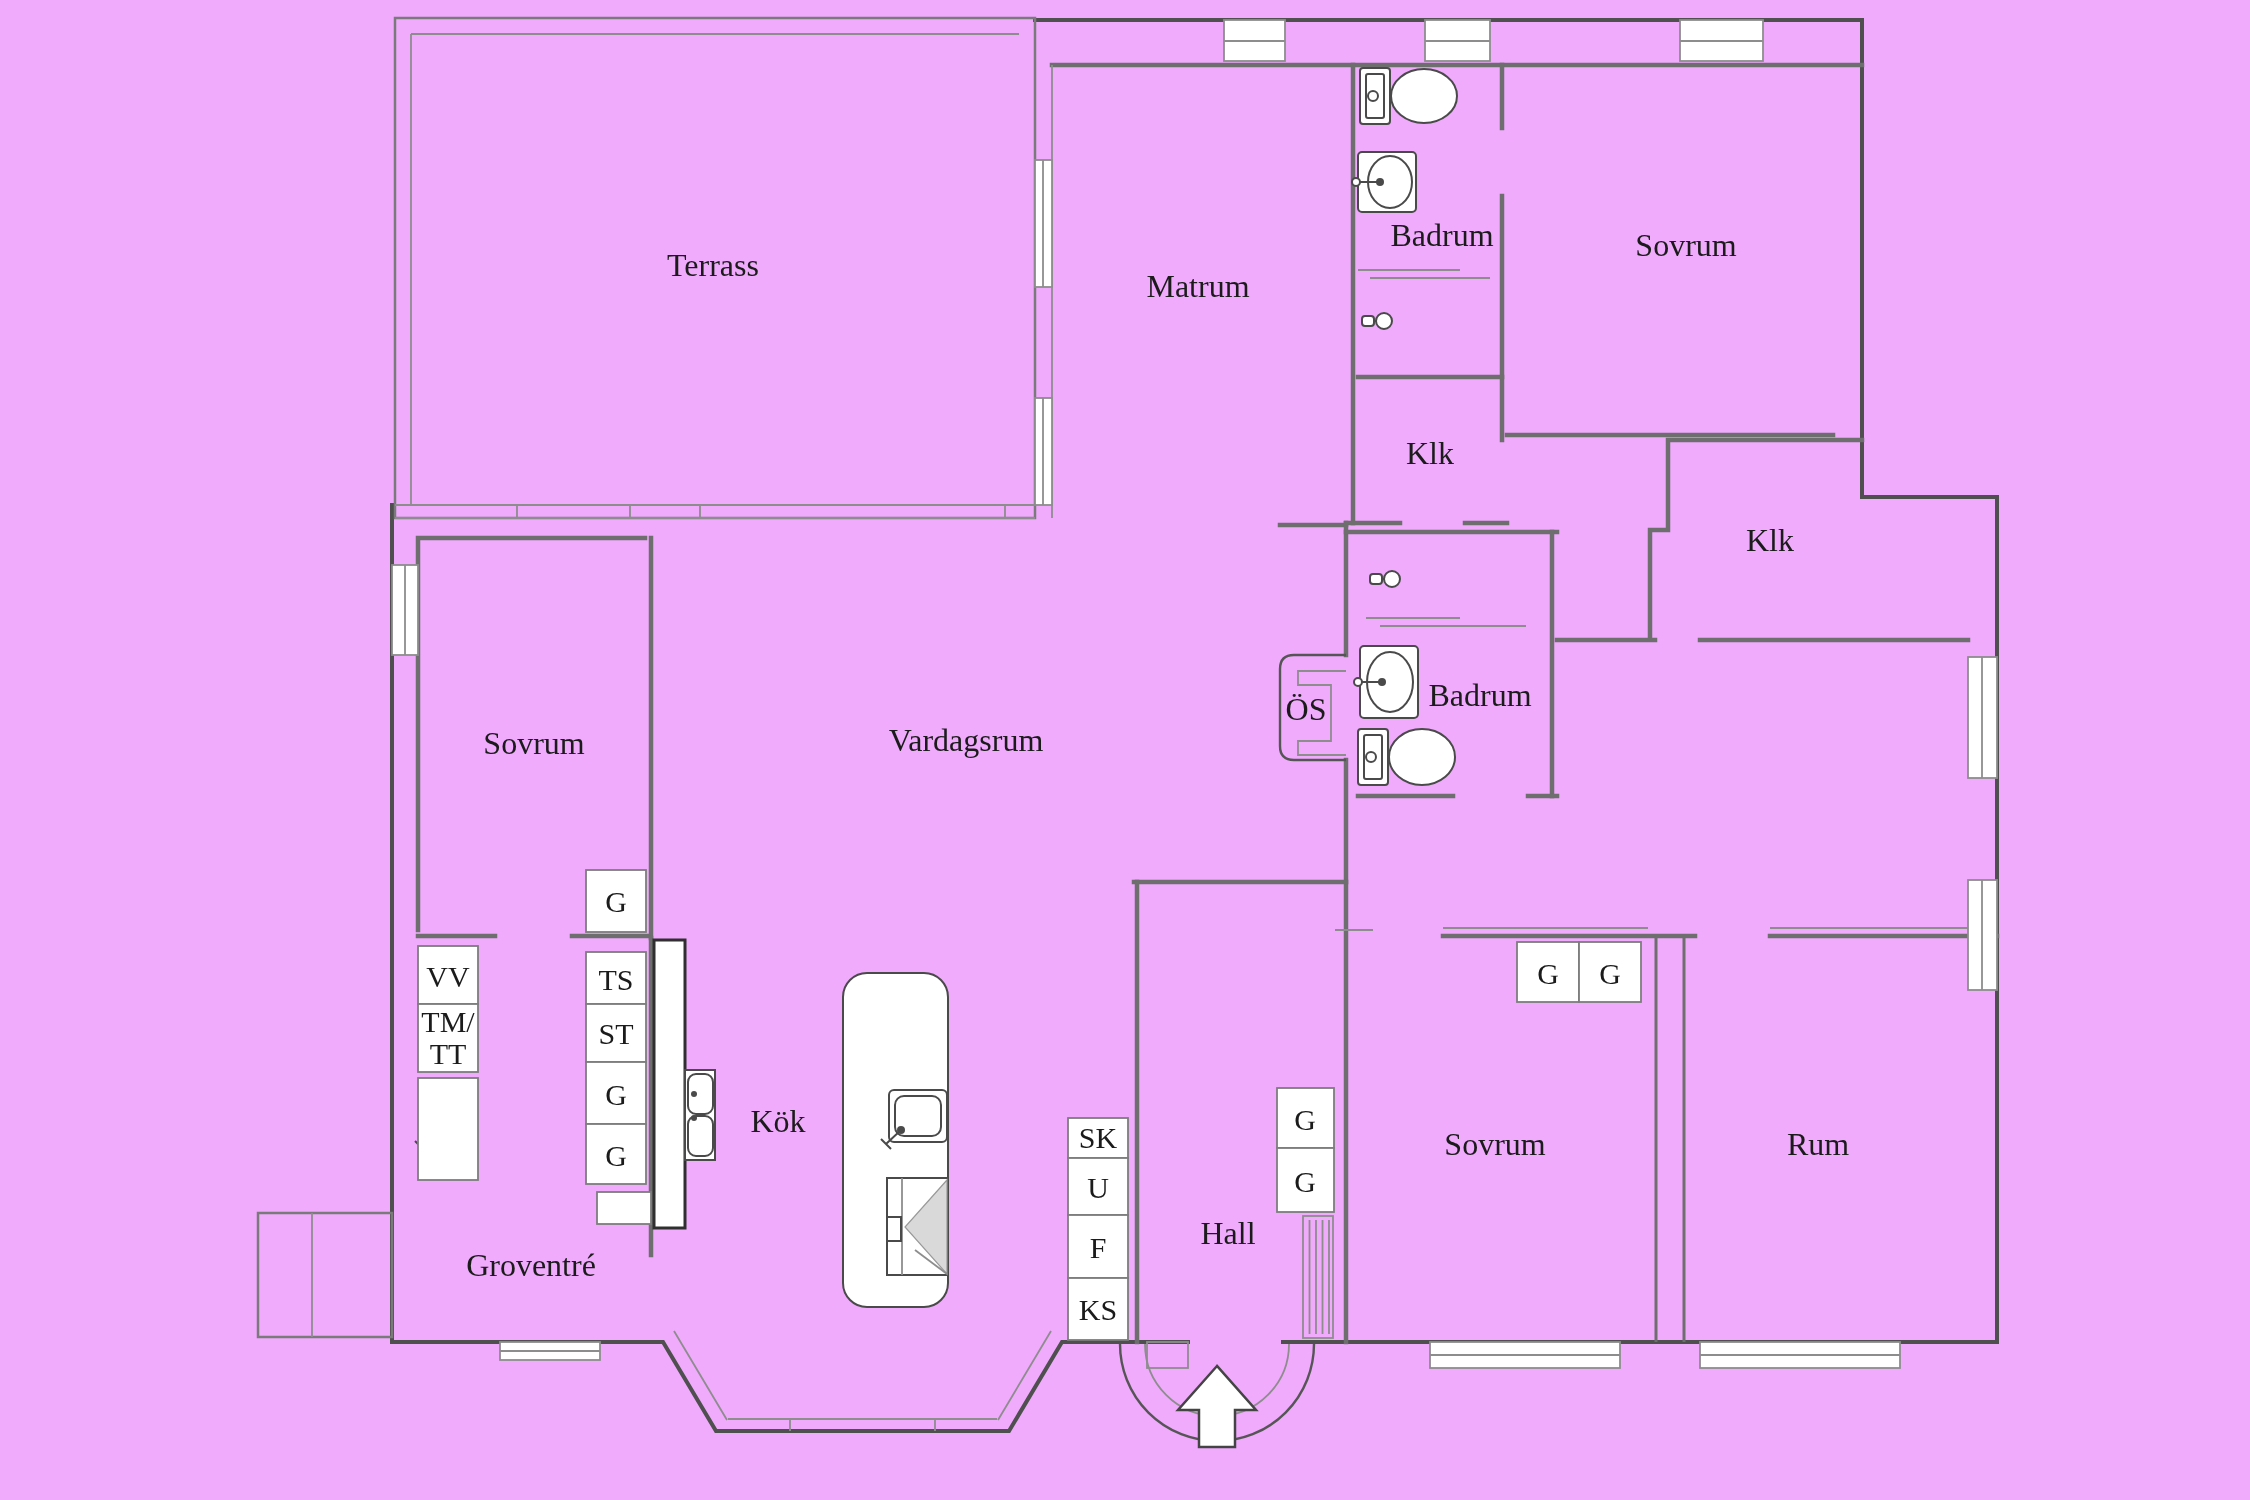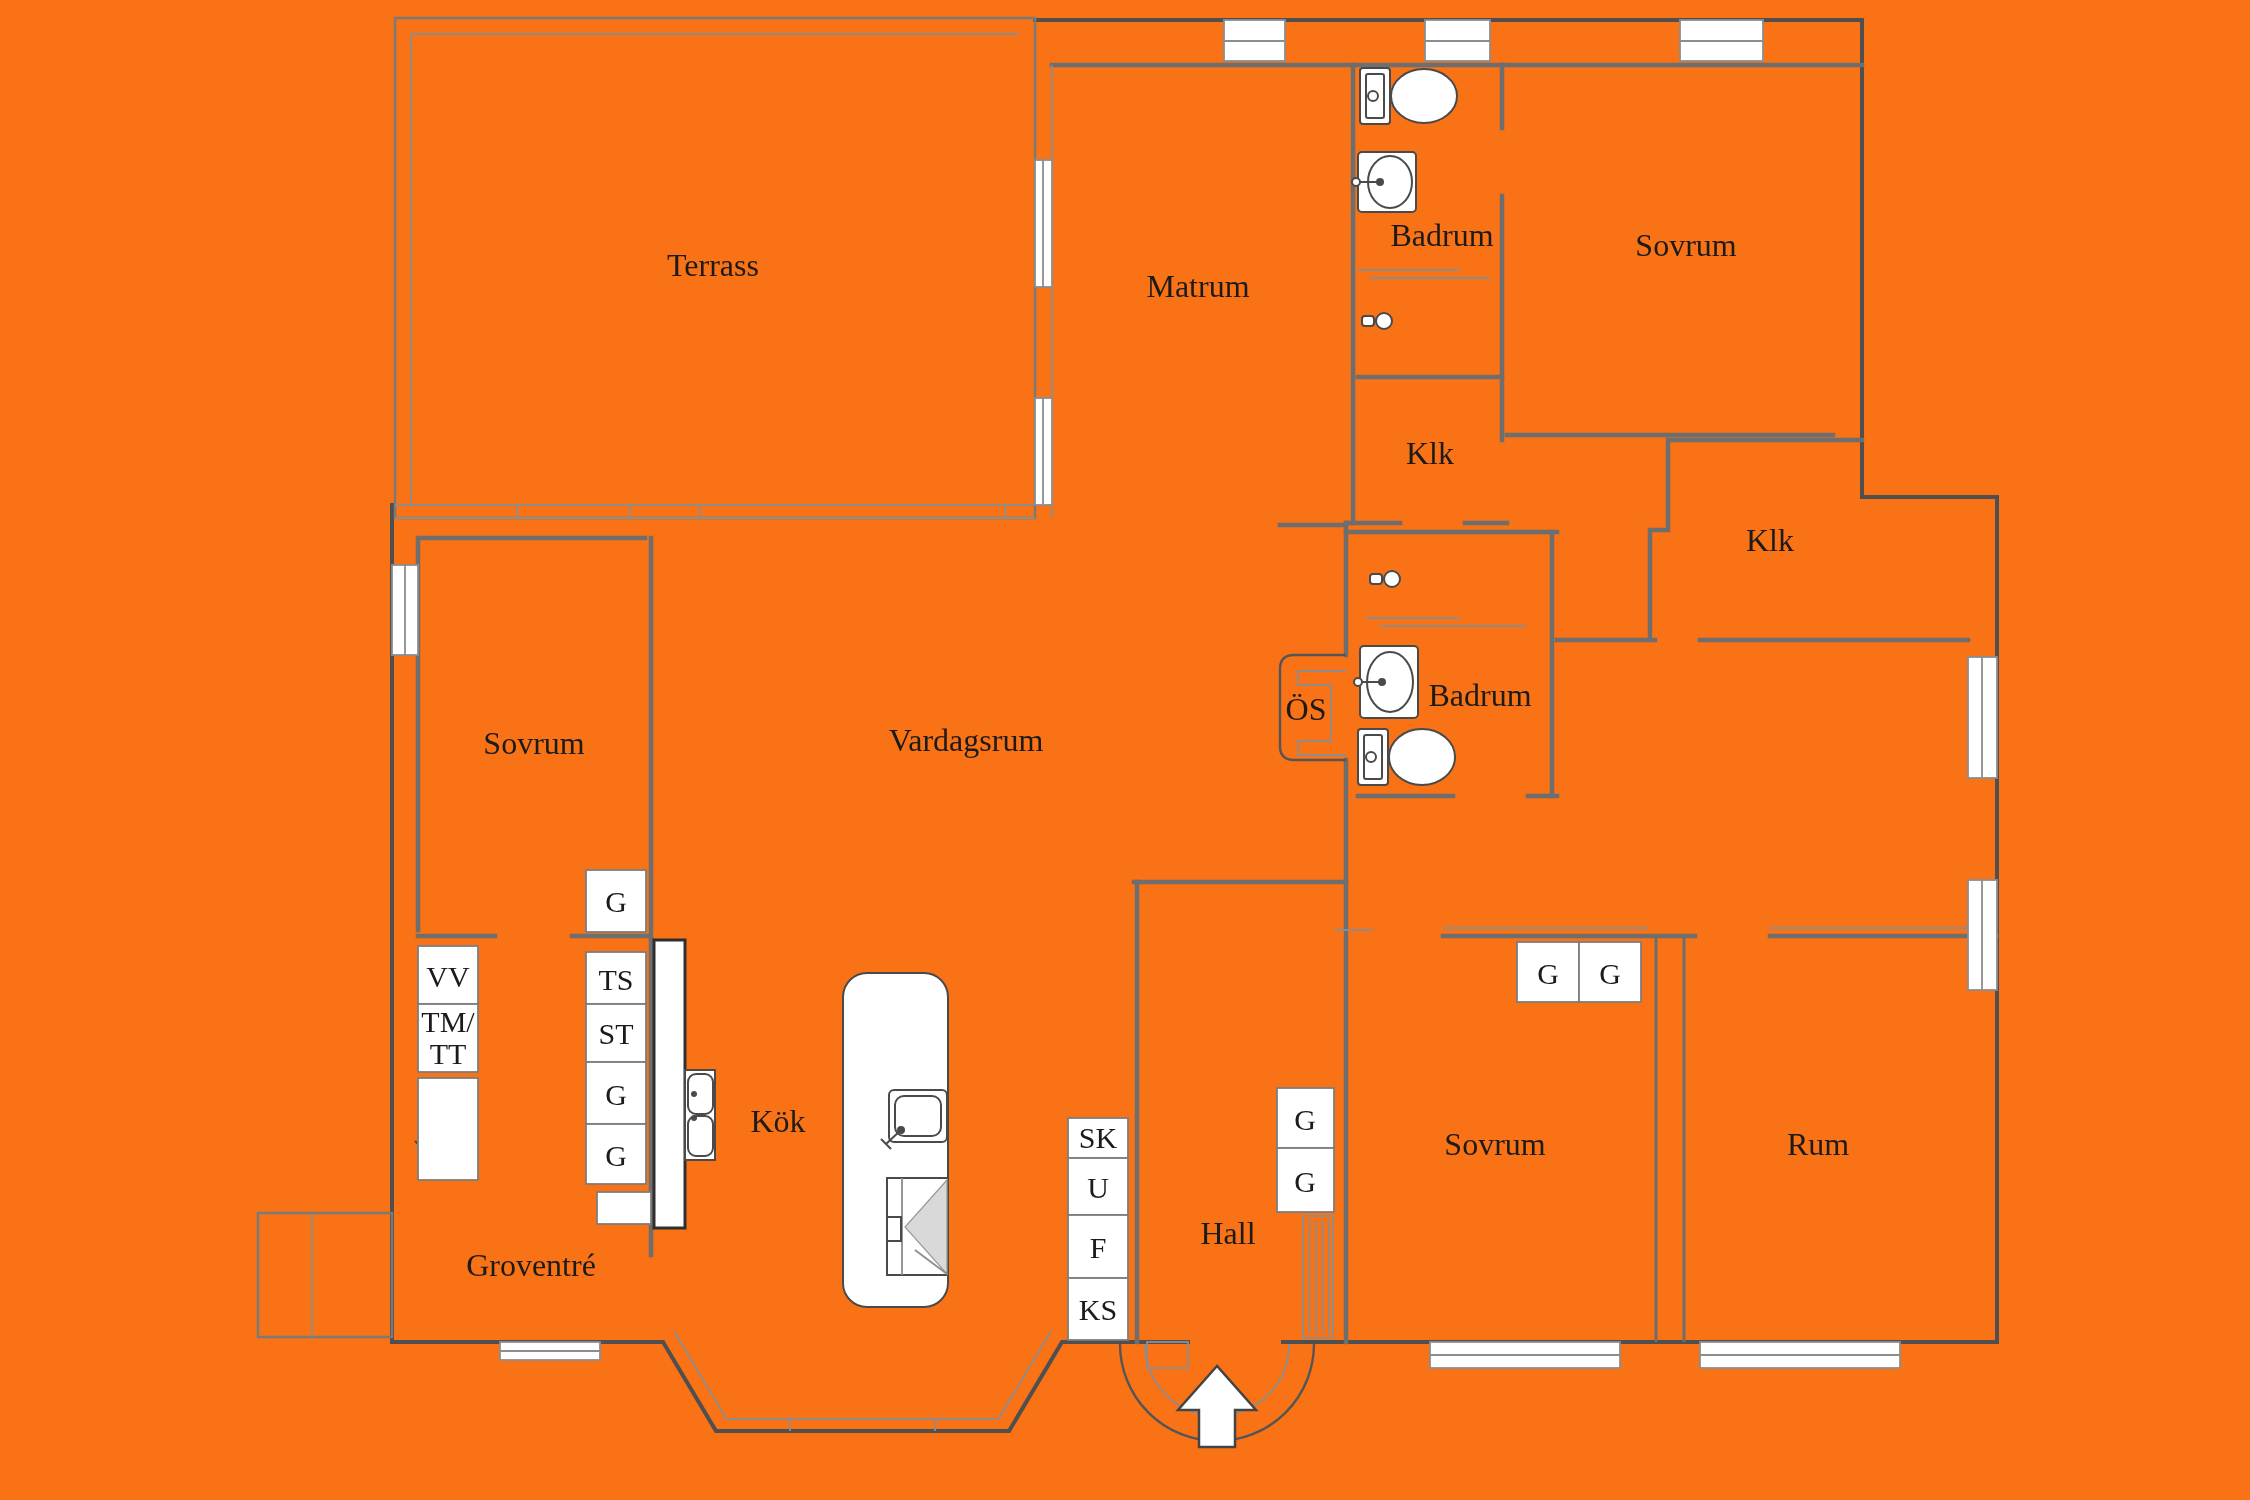--- a/index.html
+++ b/index.html
@@ -1,16 +1,16 @@
 <!DOCTYPE html>
 <html><head>
 <meta charset="utf-8">
 <style>
   html,body{margin:0;padding:0;background:#ffffff;}
-  .stage{width:2250px;height:1500px;background:#f97316;position:relative;overflow:hidden;}
+  .stage{width:2250px;height:1500px;background:#f0abfc;position:relative;overflow:hidden;}
   svg text{font-family:"Liberation Serif","DejaVu Serif",serif;fill:#1b1b1b;}
   .roomlbl{font-size:32px;}
   .boxlbl{font-size:30px;}
   .wallO{stroke:#4f4f4f;stroke-width:4;fill:none;stroke-linecap:square;}
   .wallT{stroke:#7a7a7a;stroke-width:2.5;fill:none;}
   .wall{stroke:#6e6e6e;stroke-width:4.5;fill:none;stroke-linecap:square;}
   .wall2{stroke:#6e6e6e;stroke-width:3;fill:none;}
   .thin{stroke:#8d8d8d;stroke-width:1.8;fill:none;}
   .thin2{stroke:#555555;stroke-width:2.4;fill:none;}
   .win{fill:#ffffff;stroke:#8d8d8d;stroke-width:1.8;}

